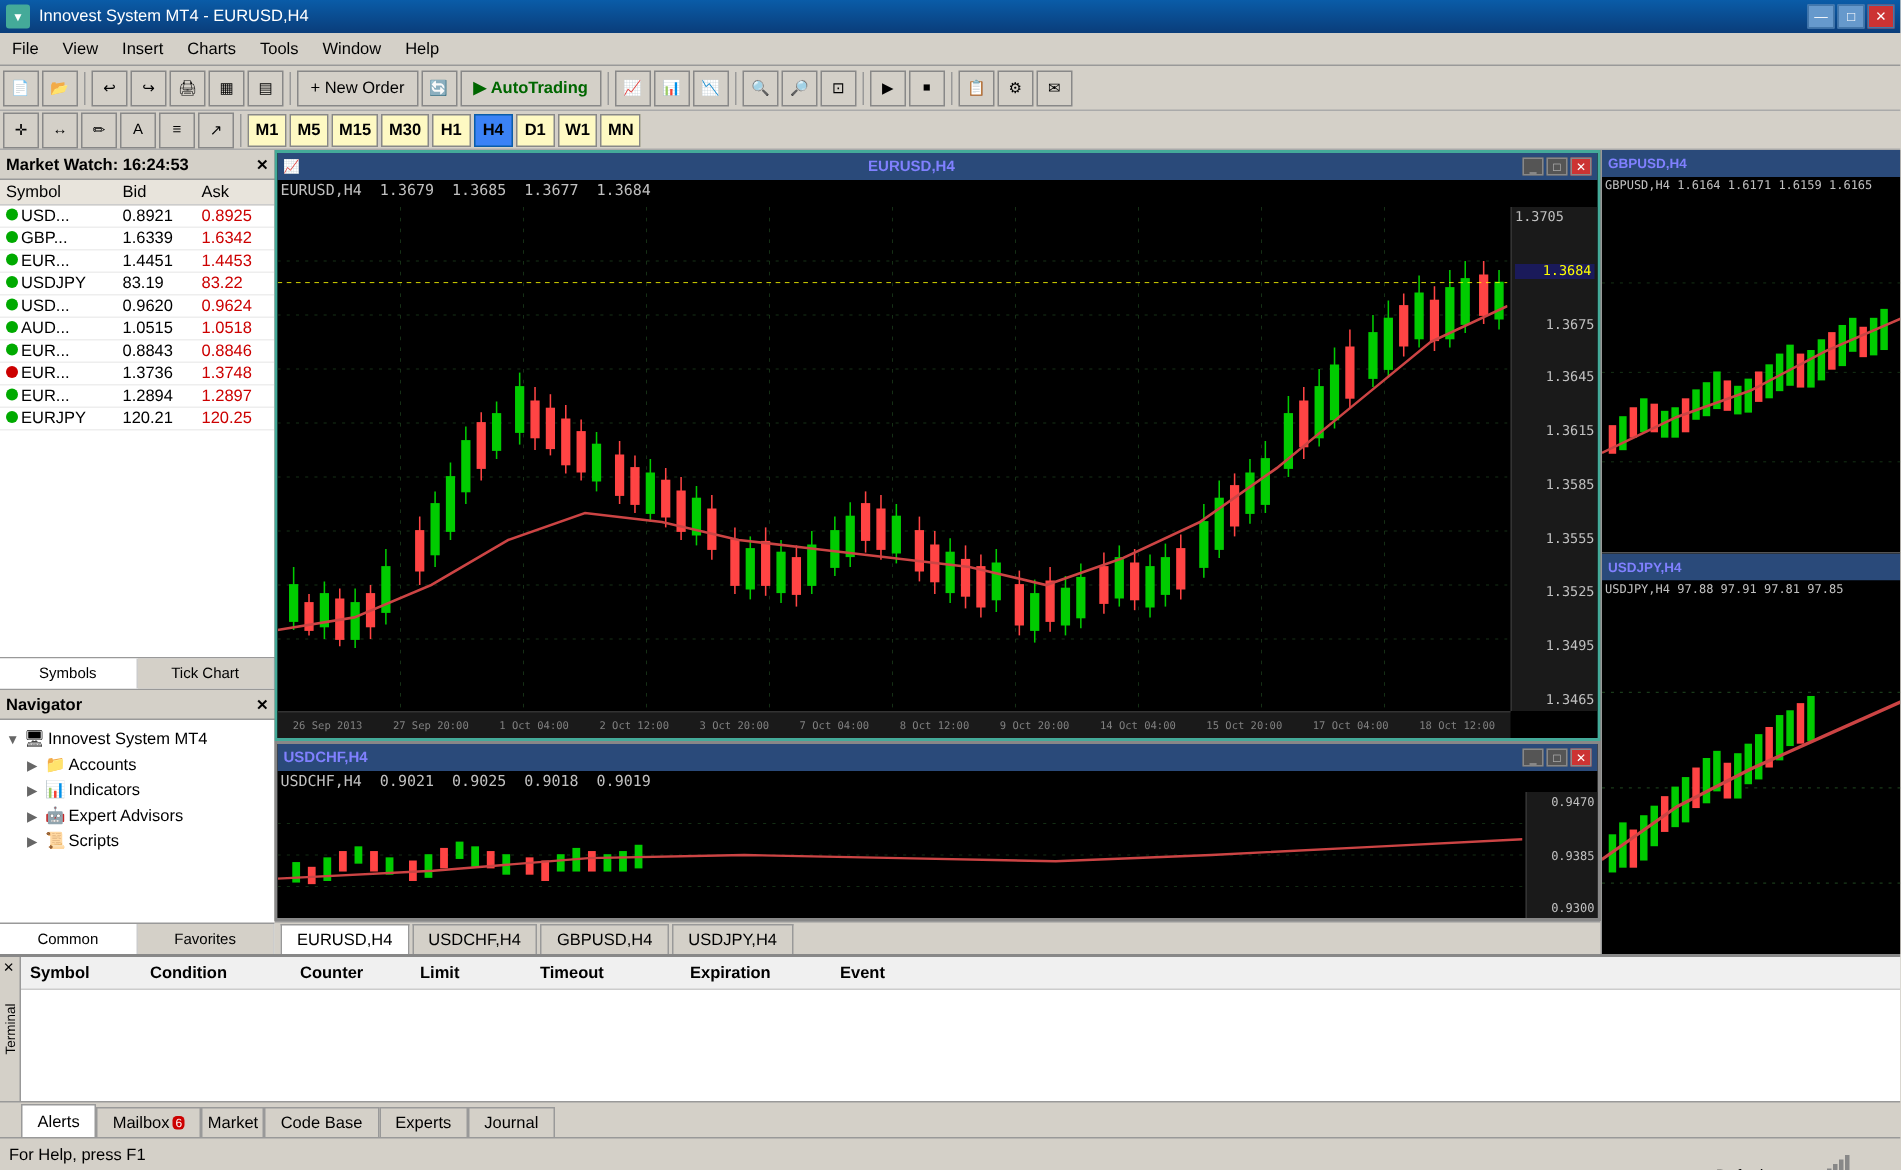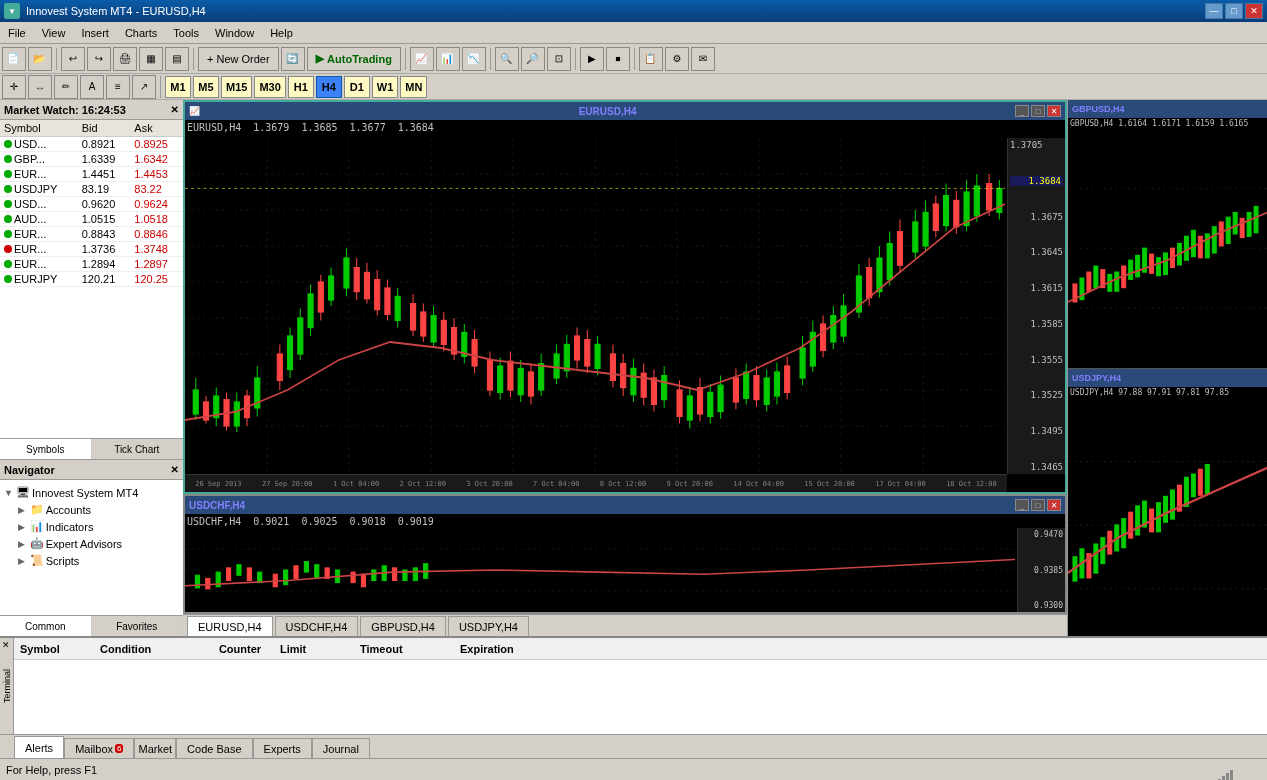--- a/index.html
+++ b/index.html
@@ -718,24 +718,25 @@
 
         <div style="position:absolute;left:0;top:0;bottom:0;width:14px;background:#d4d0c8;border-right:1px solid #999;display:flex;align-items:center;justify-content:center;z-index:1;">
           <span style="writing-mode:vertical-rl;transform:rotate(180deg);font-size:9px;cursor:pointer;">Terminal</span>
         </div>
 
         <div style="position:absolute;left:2px;top:2px;font-size:9px;cursor:pointer;z-index:2;">✕</div>
 
         <div style="height:22px;background:#f0f0f0;border-bottom:1px solid #ccc;display:flex;align-items:center;margin-left:14px;padding-left:6px;">
           <span style="width:80px;font-size:11px;font-weight:bold;">Symbol</span>
           <span style="width:100px;font-size:11px;font-weight:bold;">Condition</span>
-          <span style="width:80px;font-size:11px;font-weight:bold;text-align:center;">Counter</span>
+          <span style="width:80px;font-size:11px;font-weight:bold;">Counter</span>
           <span style="width:80px;font-size:11px;font-weight:bold;">Limit</span>
           <span style="width:100px;font-size:11px;font-weight:bold;">Timeout</span>
           <span style="width:100px;font-size:11px;font-weight:bold;">Expiration</span>
+          <span style="flex:1;font-size:11px;font-weight:bold;">Event</span>
         </div>
 
         <div style="flex:1;margin-left:14px;"></div>
 
       </div>
 
       <div style="height:24px;background:#d4d0c8;border-top:1px solid #999;display:flex;align-items:flex-end;padding-left:14px;">
         <div style="height:22px;padding:0 10px;border:1px solid #999;border-bottom:none;background:#fff;font-size:11px;cursor:pointer;display:flex;align-items:center;">Alerts</div>
         <div style="height:20px;padding:0 10px;border:1px solid #999;border-bottom:none;background:#d4d0c8;font-size:11px;cursor:pointer;display:flex;align-items:center;gap:2px;">
           Mailbox

